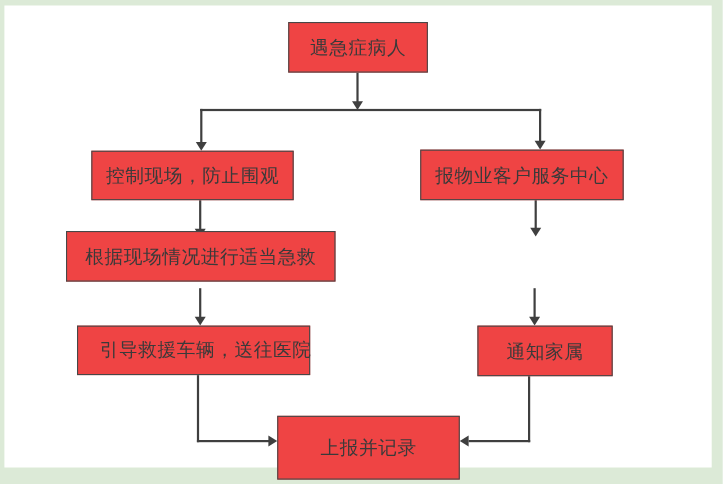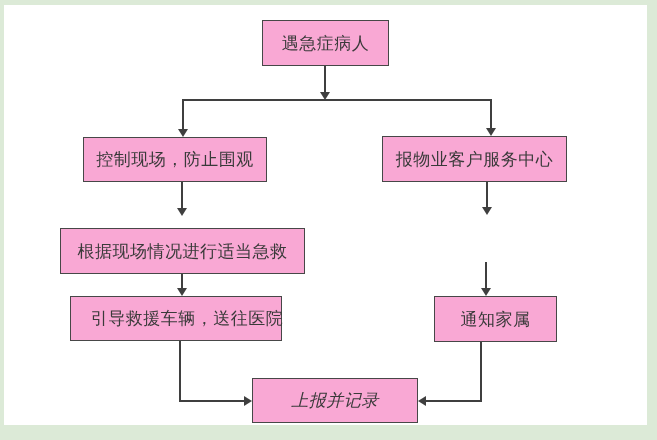--- a/index.html
+++ b/index.html
@@ -17,21 +17,21 @@
   #paper {
     position: absolute;
     left: 4px; top: 5px;
     width: 643px; height: 420px;
     background: #ffffff;
   }
   .node {
     position: absolute;
     box-sizing: border-box;
     border: 1.5px solid #474747;
-    background: #f9a8d4;
+    background: #ef4444;
     color: #3a3a3a;
     display: flex;
     align-items: center;
     justify-content: center;
     font-size: 17px;
     letter-spacing: 0.5px;
     white-space: nowrap;
     z-index: 2;
   }
   .line {
@@ -67,28 +67,28 @@
 
 <div id="canvas">
   <div id="paper"></div>
 
   <div class="node" style="left:262px; top:20px;  width:127px; height:46px;">遇急症病人</div>
 
   <div class="node" style="left:83px;  top:137px; width:184px; height:45px;">控制现场，防止围观</div>
 
   <div class="node" style="left:382px; top:136px; width:185px; height:46px;">报物业客户服务中心</div>
 
-  <div class="node" style="left:60px;  top:228px; width:245px; height:46px;">根据现场情况进行适当急救</div>
+  <div class="node" style="left:60px;  top:210px; width:245px; height:46px;">根据现场情况进行适当急救</div>
 
 
   <div class="node" style="left:70px;  top:296px; width:212px; height:45px;padding-left:22px;">引导救援车辆，送往医院</div>
 
   <div class="node" style="left:434px; top:296px; width:123px; height:46px;">通知家属</div>
 
-  <div class="node" style="left:252px; top:378px; width:166px; height:45px;font-style:italic;">上报并记录</div>
+  <div class="node" style="left:252px; top:378px; width:166px; height:58px;">上报并记录</div>
 
   <div class="line vline" style="left:324px; top:66px;  height:28px;"></div>
   <div class="arr arr-down" style="left:320px; top:92px;"></div>
 
   <div class="line hline" style="left:182px; top:99px; width:310px;"></div>
 
   <div class="line vline" style="left:182px; top:99px; height:31px;"></div>
   <div class="arr arr-down" style="left:178px; top:129px;"></div>
 
   <div class="line vline" style="left:490px; top:99px; height:30px;"></div>

